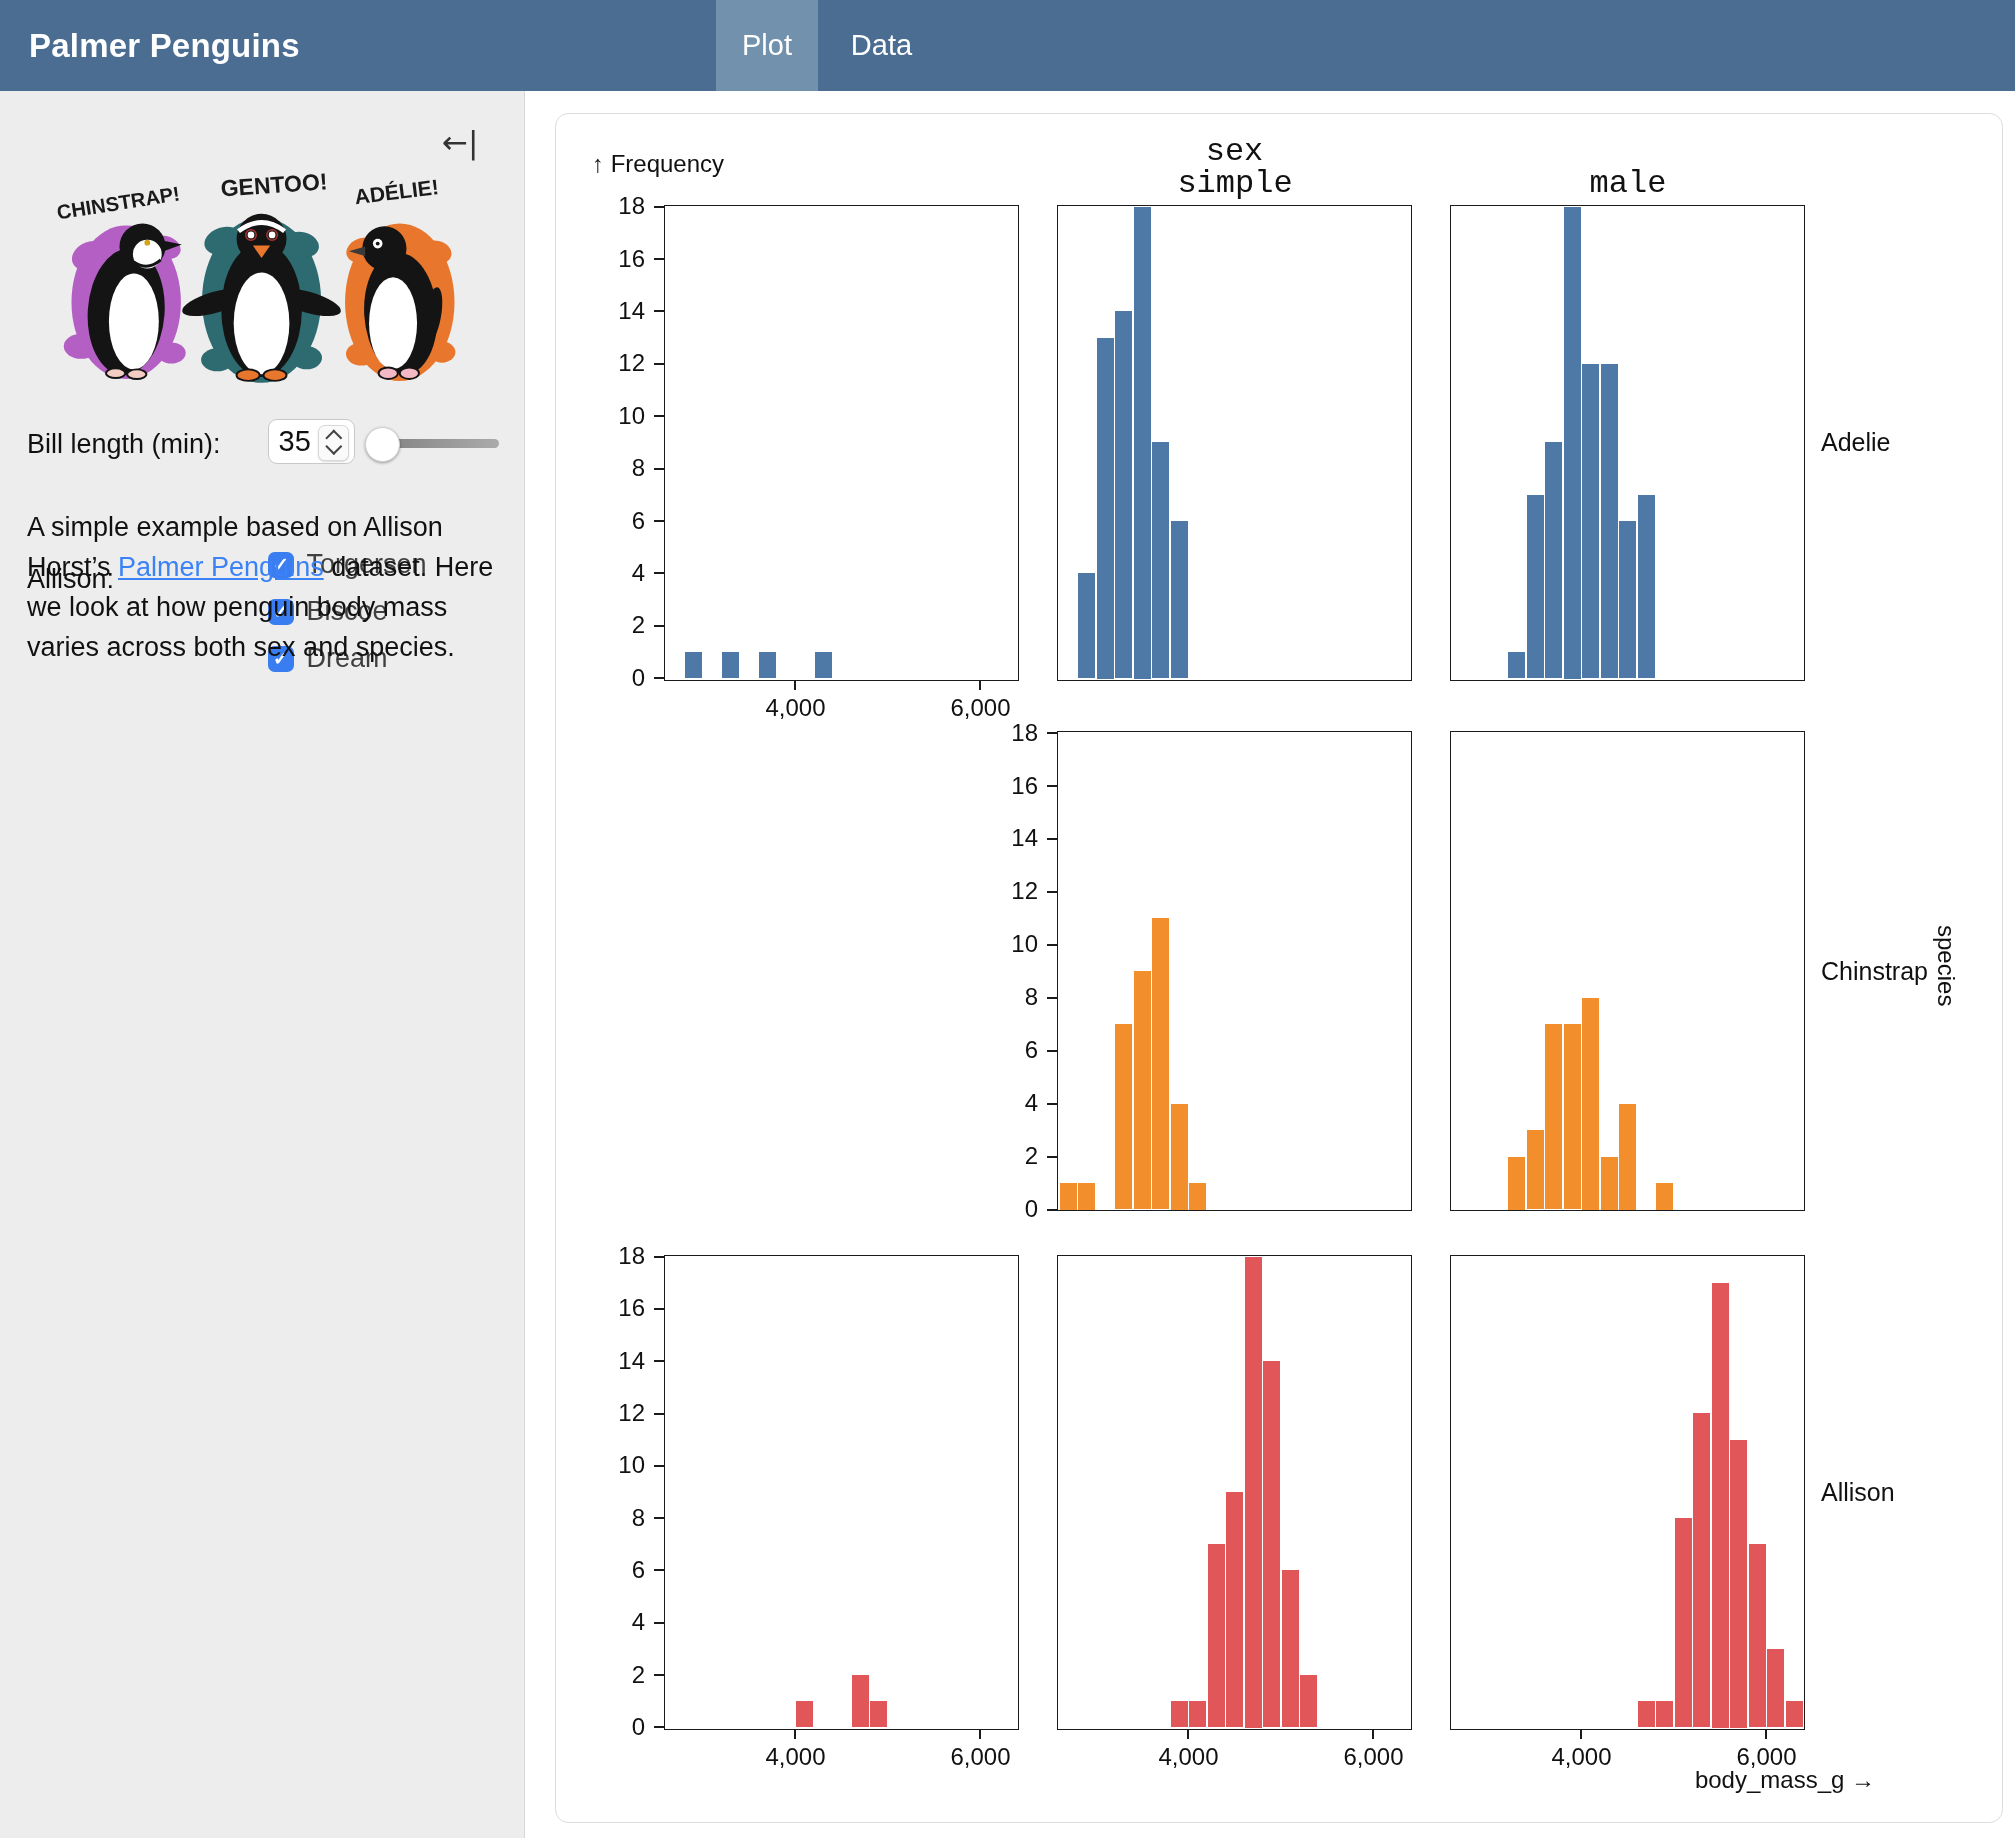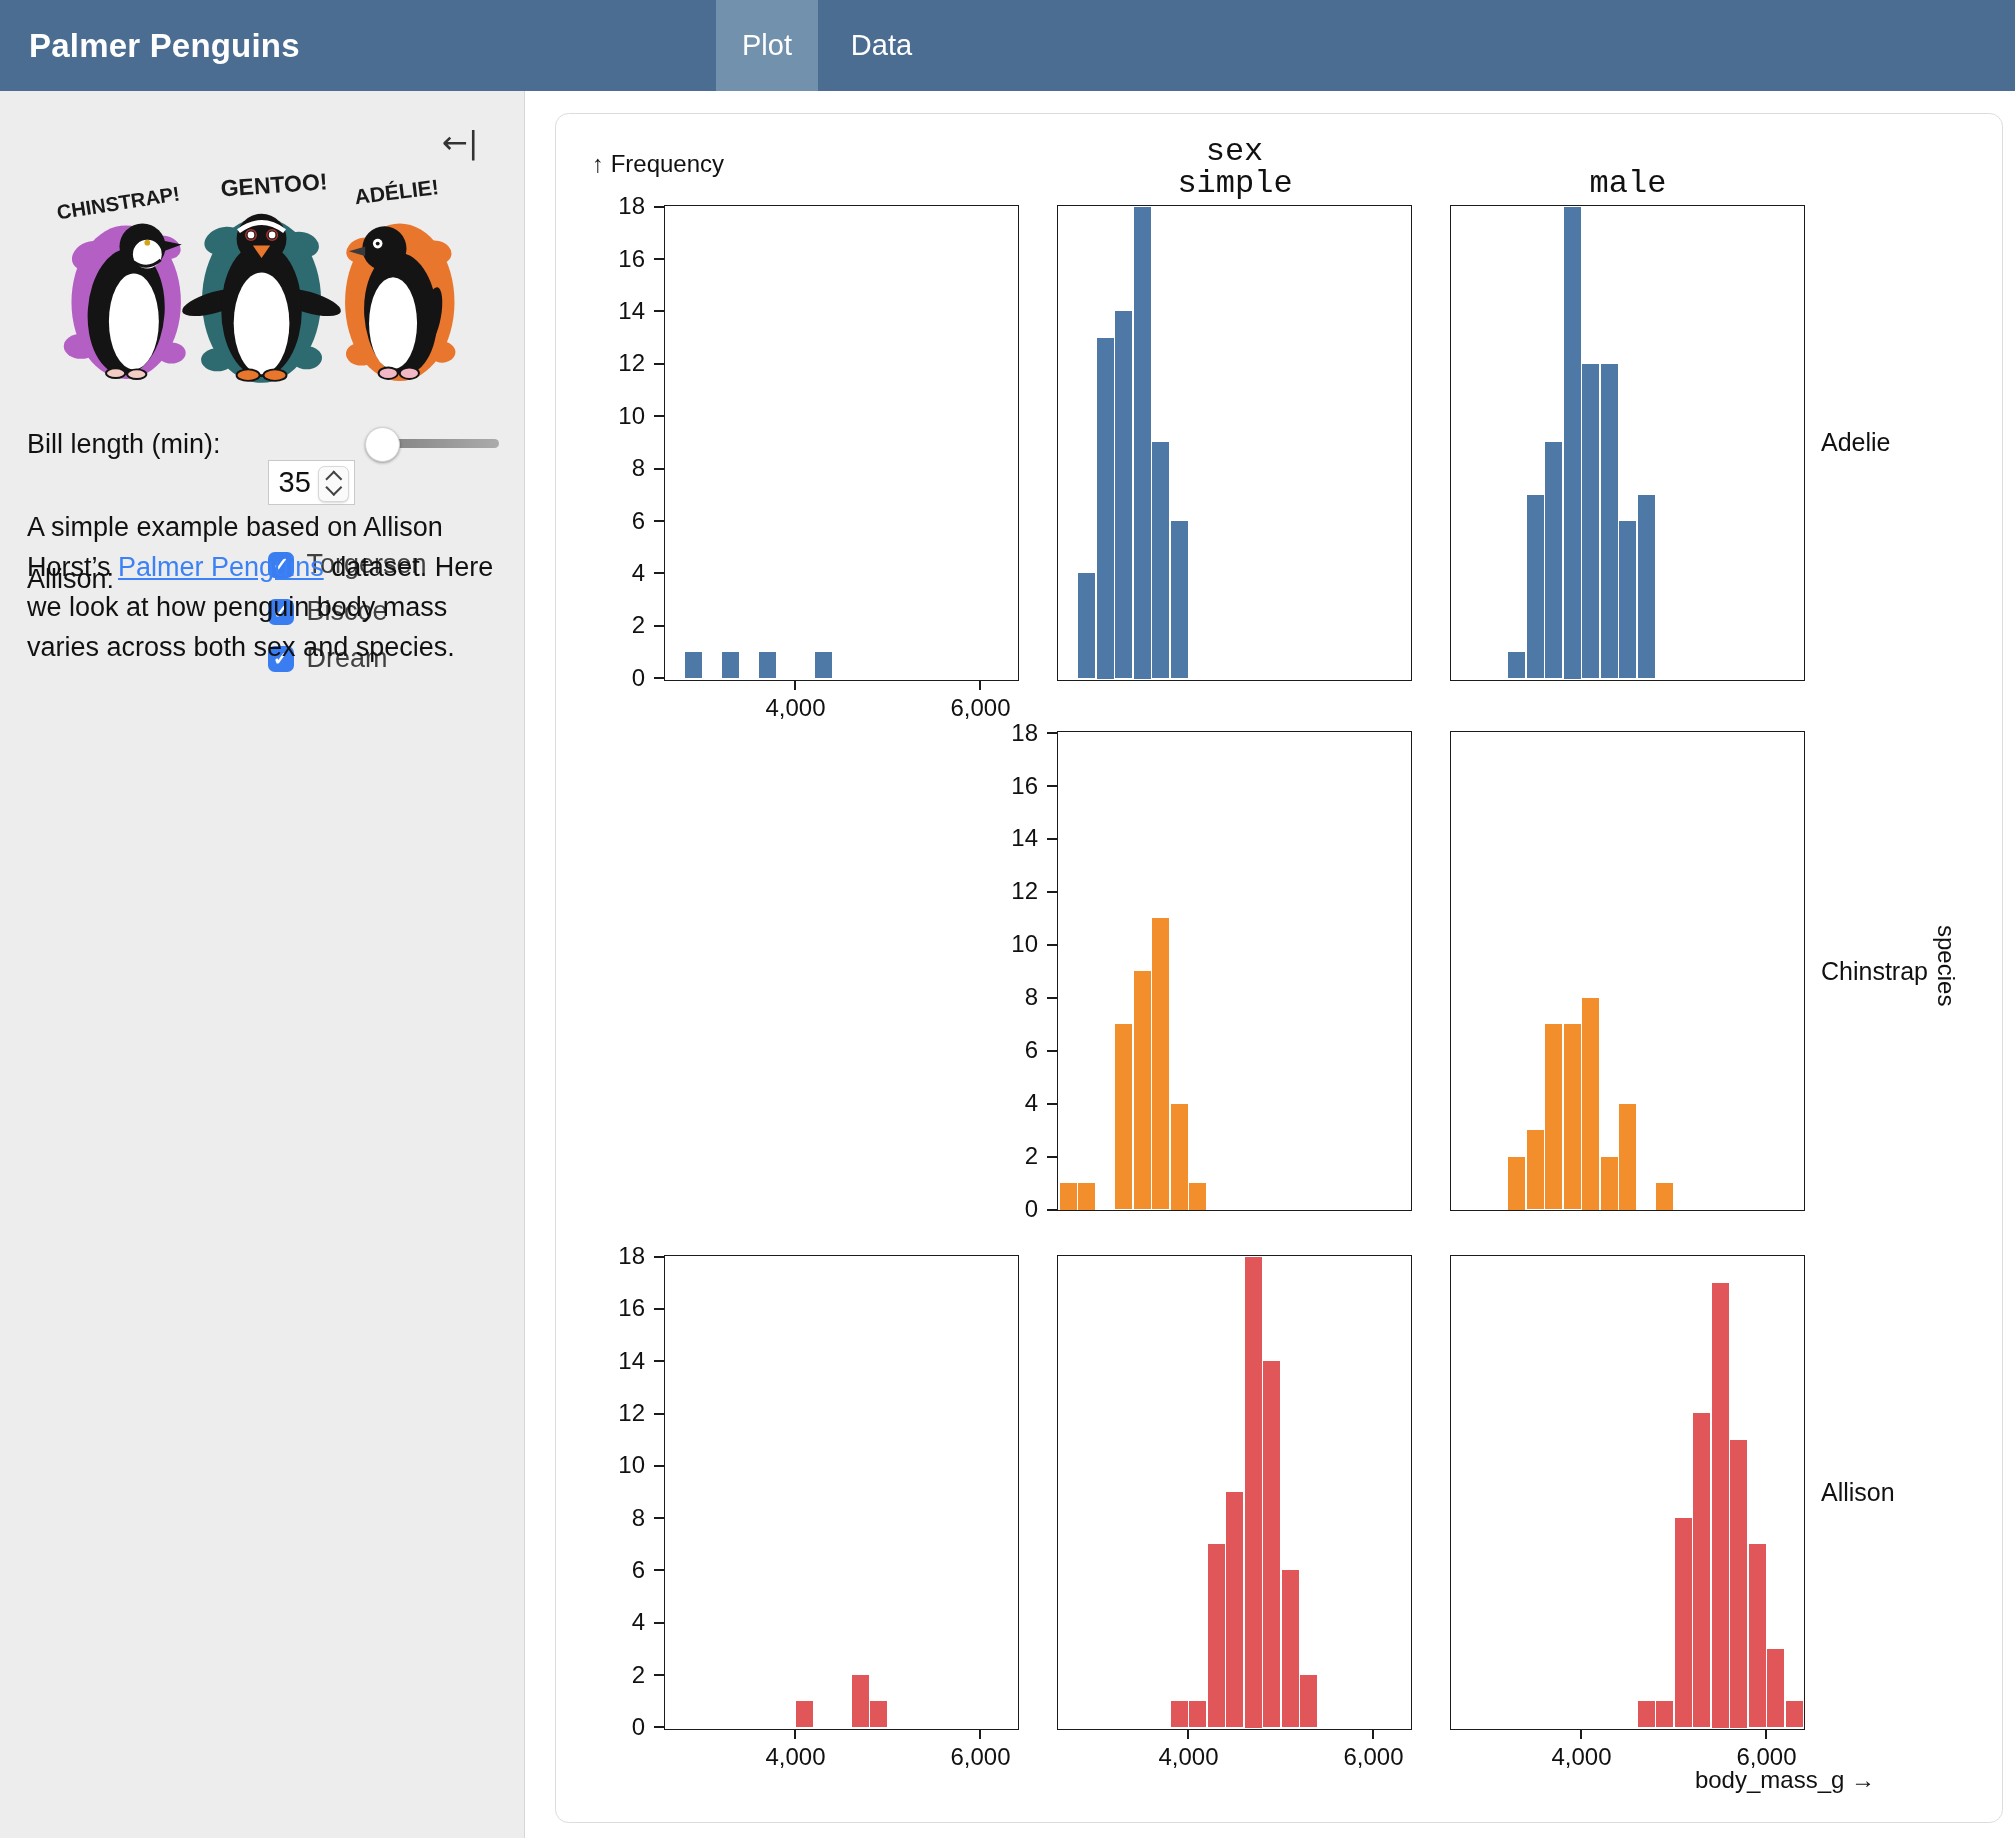--- a/index.html
+++ b/index.html
@@ -19,21 +19,21 @@
   .tab-data{left:818px;width:127px;}
 
   
   .sidebar{position:absolute;left:0;top:91px;width:525px;height:1748px;background:#ededed;
            border-right:1px solid #d6d6d6;box-sizing:border-box;}
   .collapse-btn{position:absolute;left:442px;top:33px;font-size:31px;color:#333;cursor:pointer;
                 font-family:"DejaVu Sans",sans-serif;}
   .artwork{position:absolute;left:35px;top:65px;}
   .ctl-label{position:absolute;font-size:27px;color:#111;}
   .num-input{position:absolute;left:268px;top:328px;width:87px;height:45px;background:#fff;
-             border:1px solid #c9c9c9;border-radius:0;box-sizing:border-box;margin-top:41px;}
+             border:1px solid #c9c9c9;border-radius:9px;box-sizing:border-box;}
   .num-input input{position:absolute;left:9.6px;top:2.9px;width:42px;height:37px;border:none;outline:none;
                    font-size:29px;font-family:"Liberation Sans",sans-serif;color:#111;background:transparent;padding:0;}
   .stepper{position:absolute;right:4.8px;top:4.8px;width:29px;height:34px;background:#fafafa;
            border:1px solid #d8d8d8;border-radius:6.7px;box-shadow:0 1px 1.9px rgba(0,0,0,.15);}
   .chev{position:absolute;left:8.6px;width:9.6px;height:9.6px;border-left:2.4px solid #444;border-top:2.4px solid #444;}
   .chev.up{top:6.7px;transform:rotate(45deg);}
   .chev.down{top:15.4px;transform:rotate(225deg);}
   .slider-track{position:absolute;left:368px;top:348px;width:131px;height:8.6px;border-radius:4.8px;
                 background:linear-gradient(90deg,#7d7d7d,#ababab);}
   .slider-knob{position:absolute;left:-2.9px;top:-12.5px;width:33px;height:33px;border-radius:50%;

